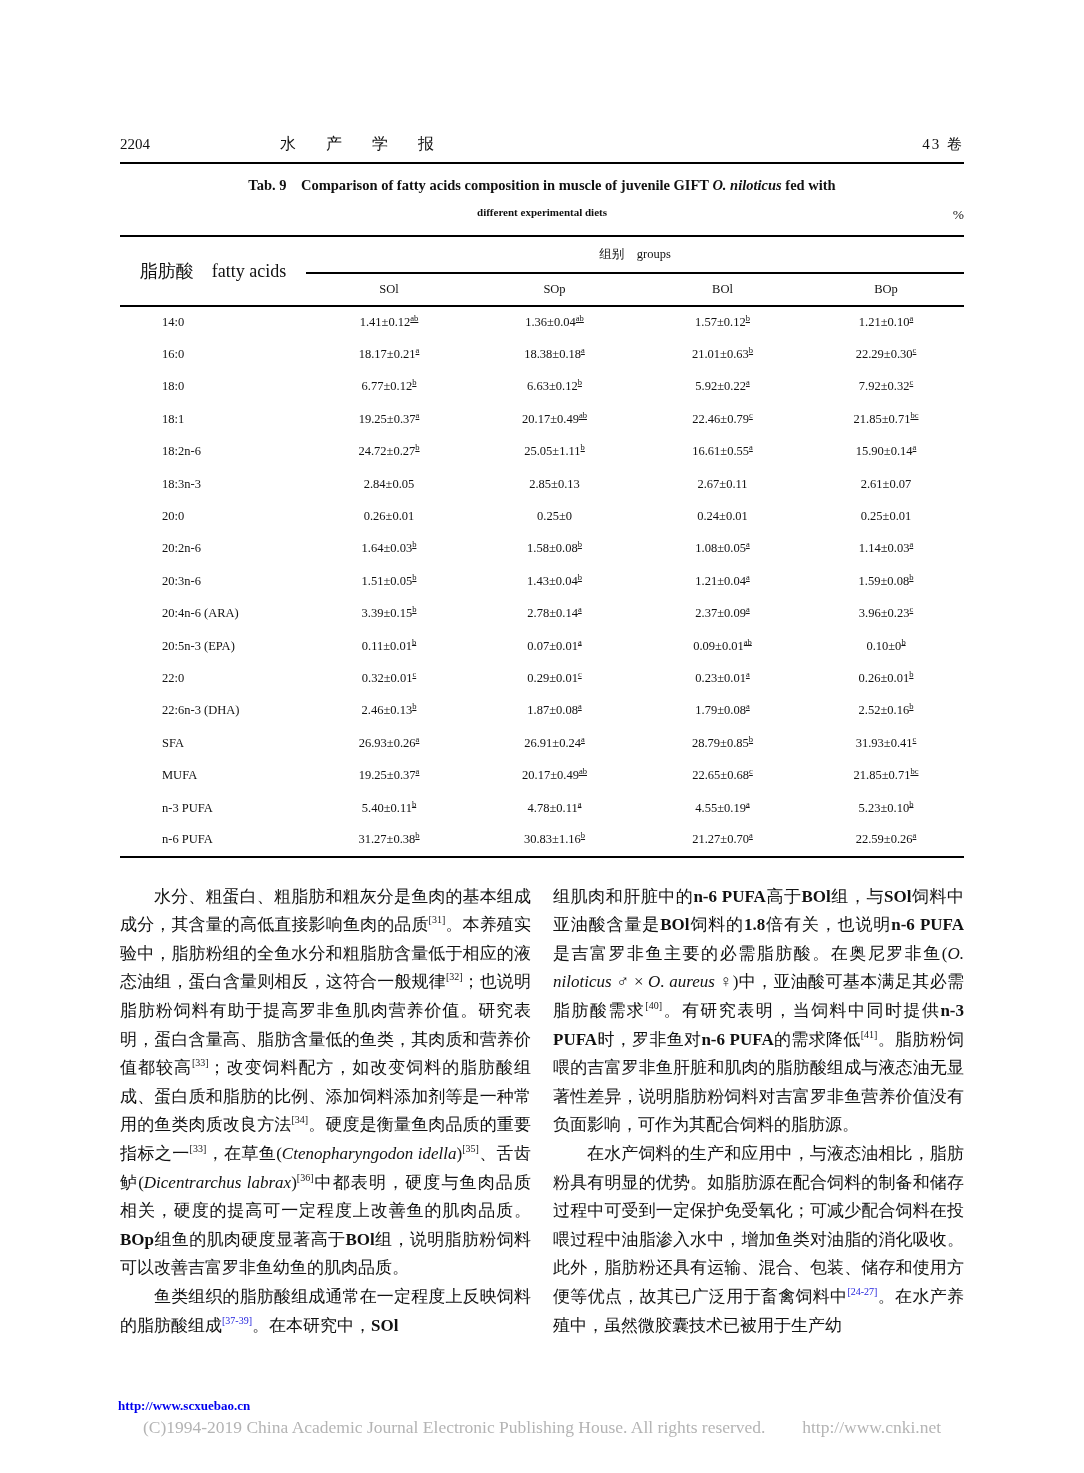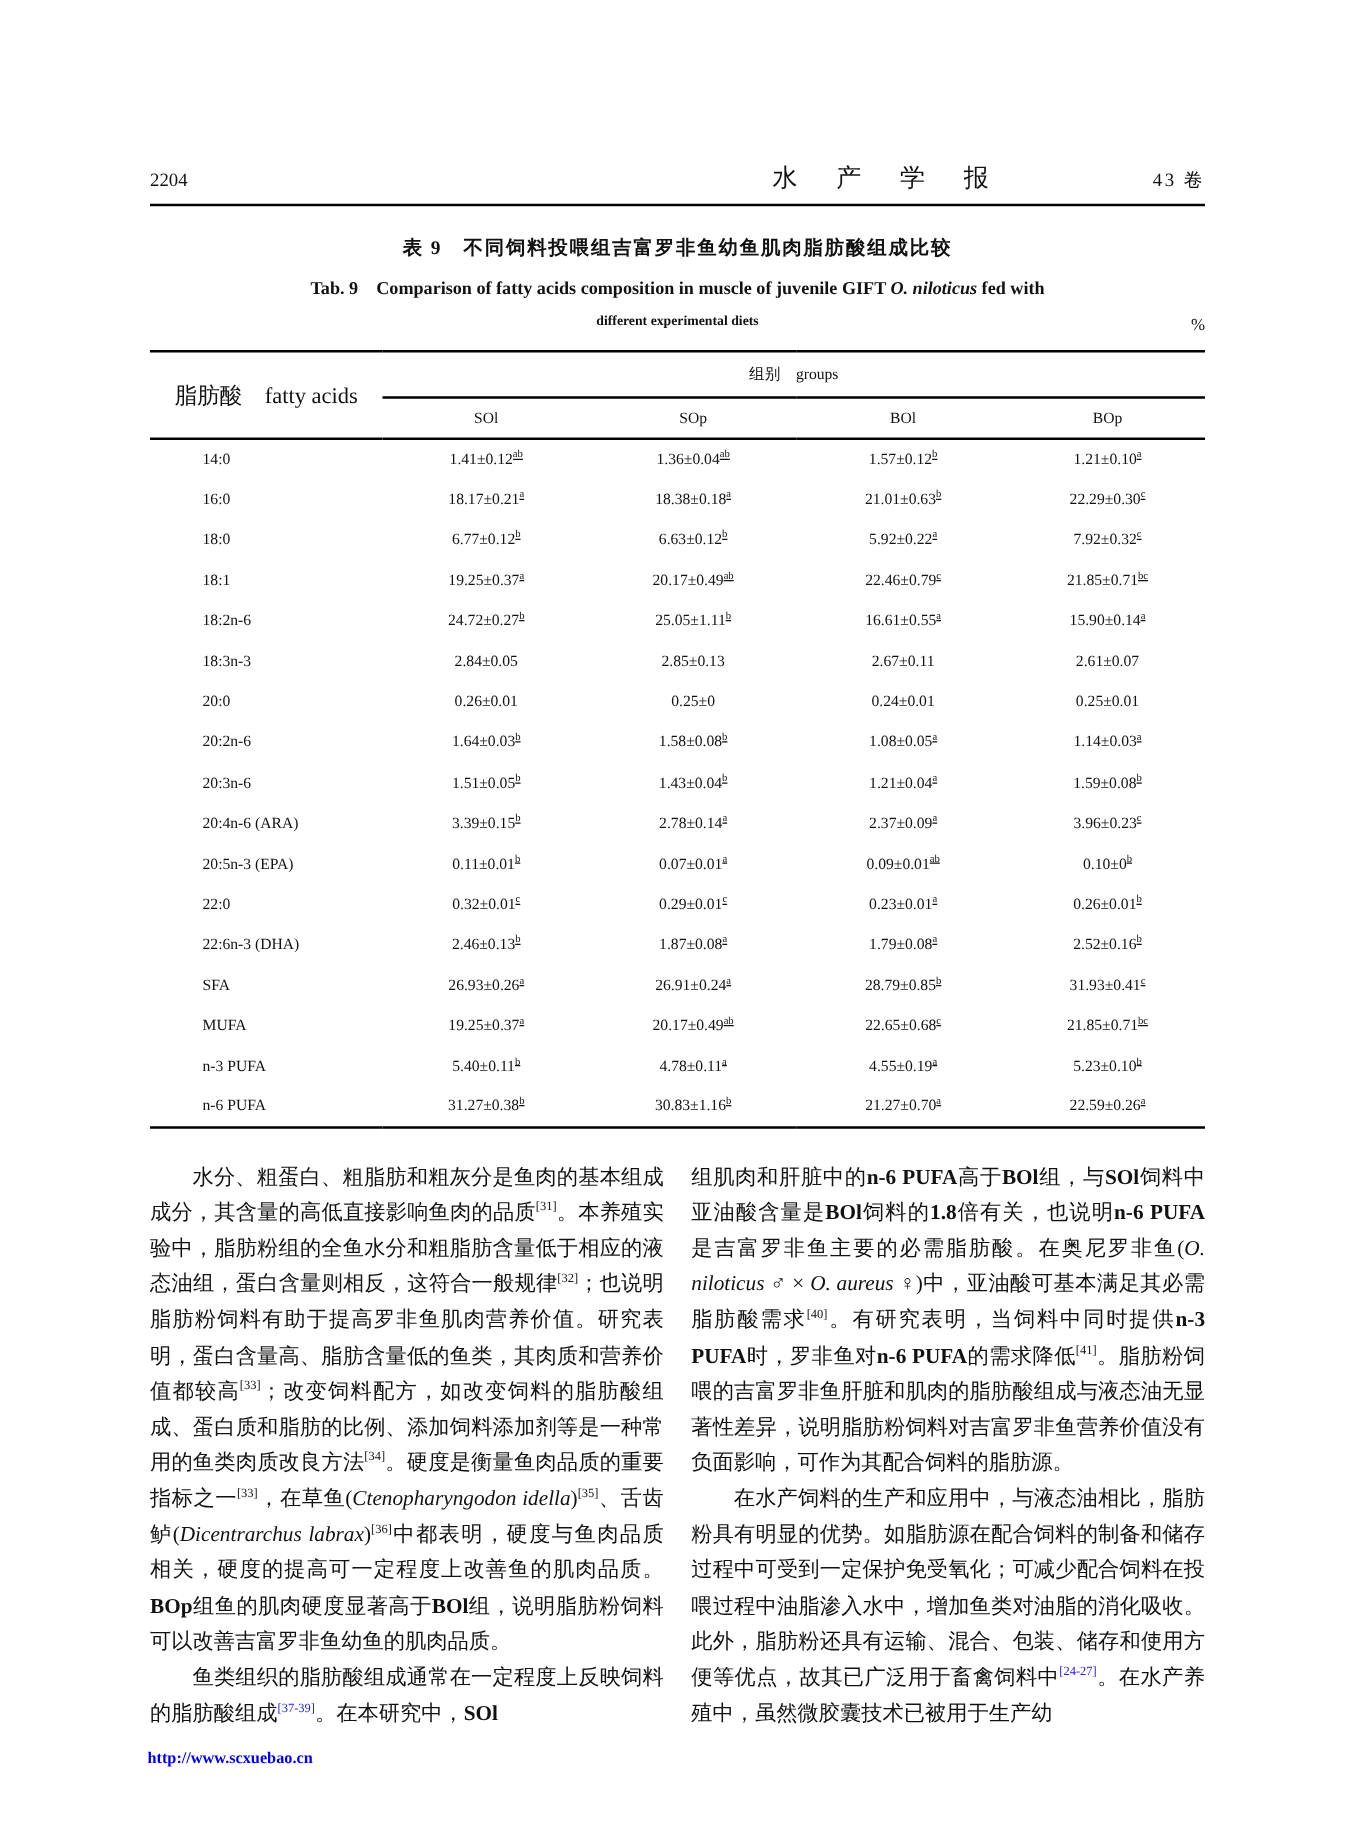--- a/index.html
+++ b/index.html
@@ -7,21 +7,21 @@
   .page {
     position:relative; width:1084px; height:1473px; margin:0 auto;
     background:#ffffff; overflow:hidden;
     font-family:"Liberation Serif","DejaVu Serif",serif; color:#111;
   }
   .content { margin:0 120px; width:844px; }
 
   
   .running-head { padding-top:95px; display:flex; align-items:baseline; font-size:15px; }
   .running-head .pageno { width:160px; text-align:left; }
-  .running-head .jtitle { flex:1; text-align:right; letter-spacing:13px; font-size:20px; }
+  .running-head .jtitle { flex:1; text-align:left; letter-spacing:13px; font-size:16px; }
   .running-head .vol { width:160px; text-align:right; letter-spacing:2px;margin-top:40px; }
   .head-rule { border:none; border-top:2px solid #000; margin-top:7px; }
 
   
   .cap-zh { margin-top:23px; text-align:center; font-weight:bold; font-size:15.5px; letter-spacing:1.5px; }
   .cap-en { margin-top:12px; text-align:center; font-weight:bold; font-size:14.5px; }
   .cap-en2-row { position:relative; margin-top:11px; height:20px; }
   .cap-en2 { text-align:center; font-weight:bold; font-size:11px; }
   .cap-unit { position:absolute; right:0; top:1px; font-size:13.5px; font-weight:normal; }
 
@@ -58,21 +58,20 @@
 <div class="page">
   <div class="content">
 
     <div class="running-head">
       <span class="pageno">2204</span>
       <span class="jtitle">水 产 学 报</span>
       <span class="vol">43 卷</span>
     </div>
     <hr class="head-rule">
 
-    <div class="cap-zh">表 9　不同饲料投喂组吉富罗非鱼幼鱼肌肉脂肪酸组成比较</div>
     <div class="cap-en"><span>Tab. 9　Comparison of fatty acids composition in muscle of juvenile GIFT </span><i>O. niloticus</i><span> fed with</span></div>
     <div class="cap-en2-row">
       <div class="cap-en2">different experimental diets</div>
       <span class="cap-unit">%</span>
     </div>
 
     <table class="fa-table">
       <colgroup>
         <col style="width:186px">
           <col style="width:166px">
@@ -222,13 +221,18 @@
         </div>
       <div class="col">
           <p class="body-para"><span>组肌肉和肝脏中的</span><b>n-6 PUFA</b><span>高于</span><b>BOl</b><span>组，与</span><b>SOl</b><span>饲料中亚油酸含量是</span><b>BOl</b><span>饲料的</span><b>1.8</b><span>倍有关，也说明</span><b>n-6 PUFA</b><span>是吉富罗非鱼主要的必需脂肪酸。在奥尼罗非鱼(</span><i>O. niloticus</i><span> ♂ × </span><i>O. aureus</i><span> ♀)中，亚油酸可基本满足其必需脂肪酸需求</span><sup>[40]</sup><span>。有研究表明，当饲料中同时提供</span><b>n-3 PUFA</b><span>时，罗非鱼对</span><b>n-6 PUFA</b><span>的需求降低</span><sup>[41]</sup><span>。脂肪粉饲喂的吉富罗非鱼肝脏和肌肉的脂肪酸组成与液态油无显著性差异，说明脂肪粉饲料对吉富罗非鱼营养价值没有负面影响，可作为其配合饲料的脂肪源。</span></p>
           <p class="body-para indent"><span>在水产饲料的生产和应用中，与液态油相比，脂肪粉具有明显的优势。如脂肪源在配合饲料的制备和储存过程中可受到一定保护免受氧化；可减少配合饲料在投喂过程中油脂渗入水中，增加鱼类对油脂的消化吸收。此外，脂肪粉还具有运输、混合、包装、储存和使用方便等优点，故其已广泛用于畜禽饲料中</span><sup class="ref-blue">[24-27]</sup><span>。在水产养殖中，虽然微胶囊技术已被用于生产幼</span></p>
         </div>
     </div>
 
   </div>
 
   <a class="site-link" href="#">http://www.scxuebao.cn</a>
+  <div class="copyright">
+    <span>(C)1994-2019 China Academic Journal Electronic Publishing House. All rights reserved.</span>
+    <span style="display:inline-block;width:28px"></span>
+    <a href="#">http://www.cnki.net</a>
+  </div>
 </div>
 
 </body></html>

